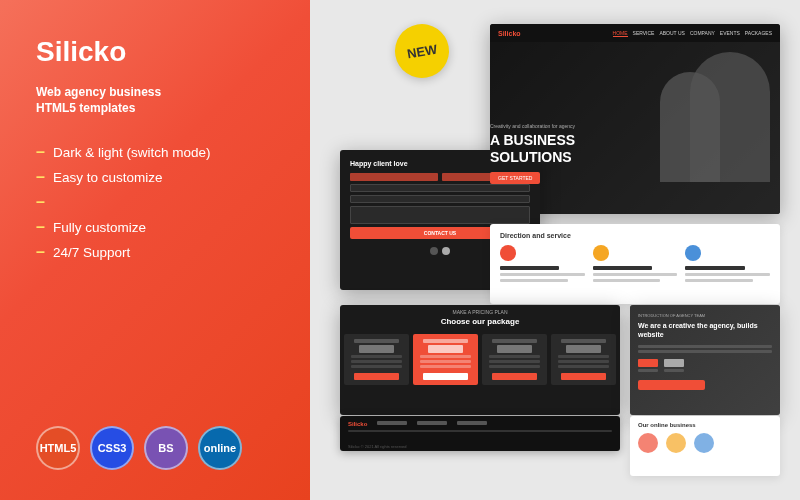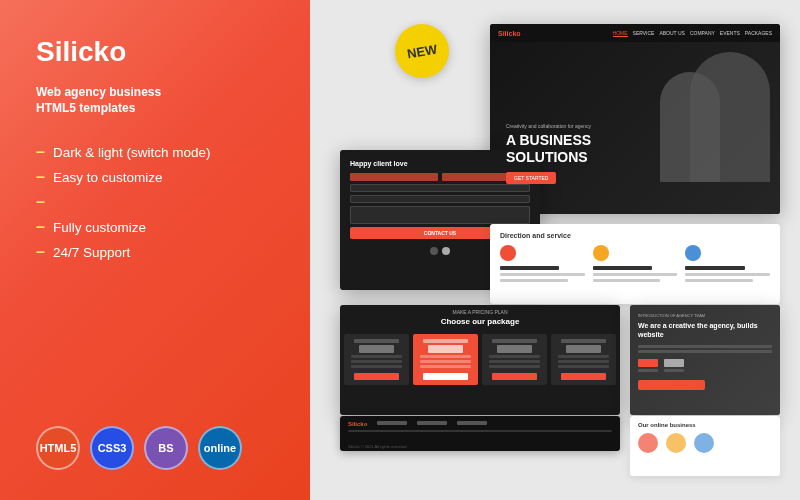--- a/index.html
+++ b/index.html
@@ -199,21 +199,21 @@
       width: 60px;
       height: 110px;
       background: #666;
       border-radius: 30px 30px 0 0;
       opacity: 0.6;
     }
 
     .hero-text-block {
       position: absolute;
       bottom: 30px;
-      left: 16px;
+      left: 0;
       z-index: 10;
     }
 
     .hero-small-text {
       color: #aaa;
       font-size: 5px;
       margin-bottom: 3px;
     }
 
     .hero-big-text {

